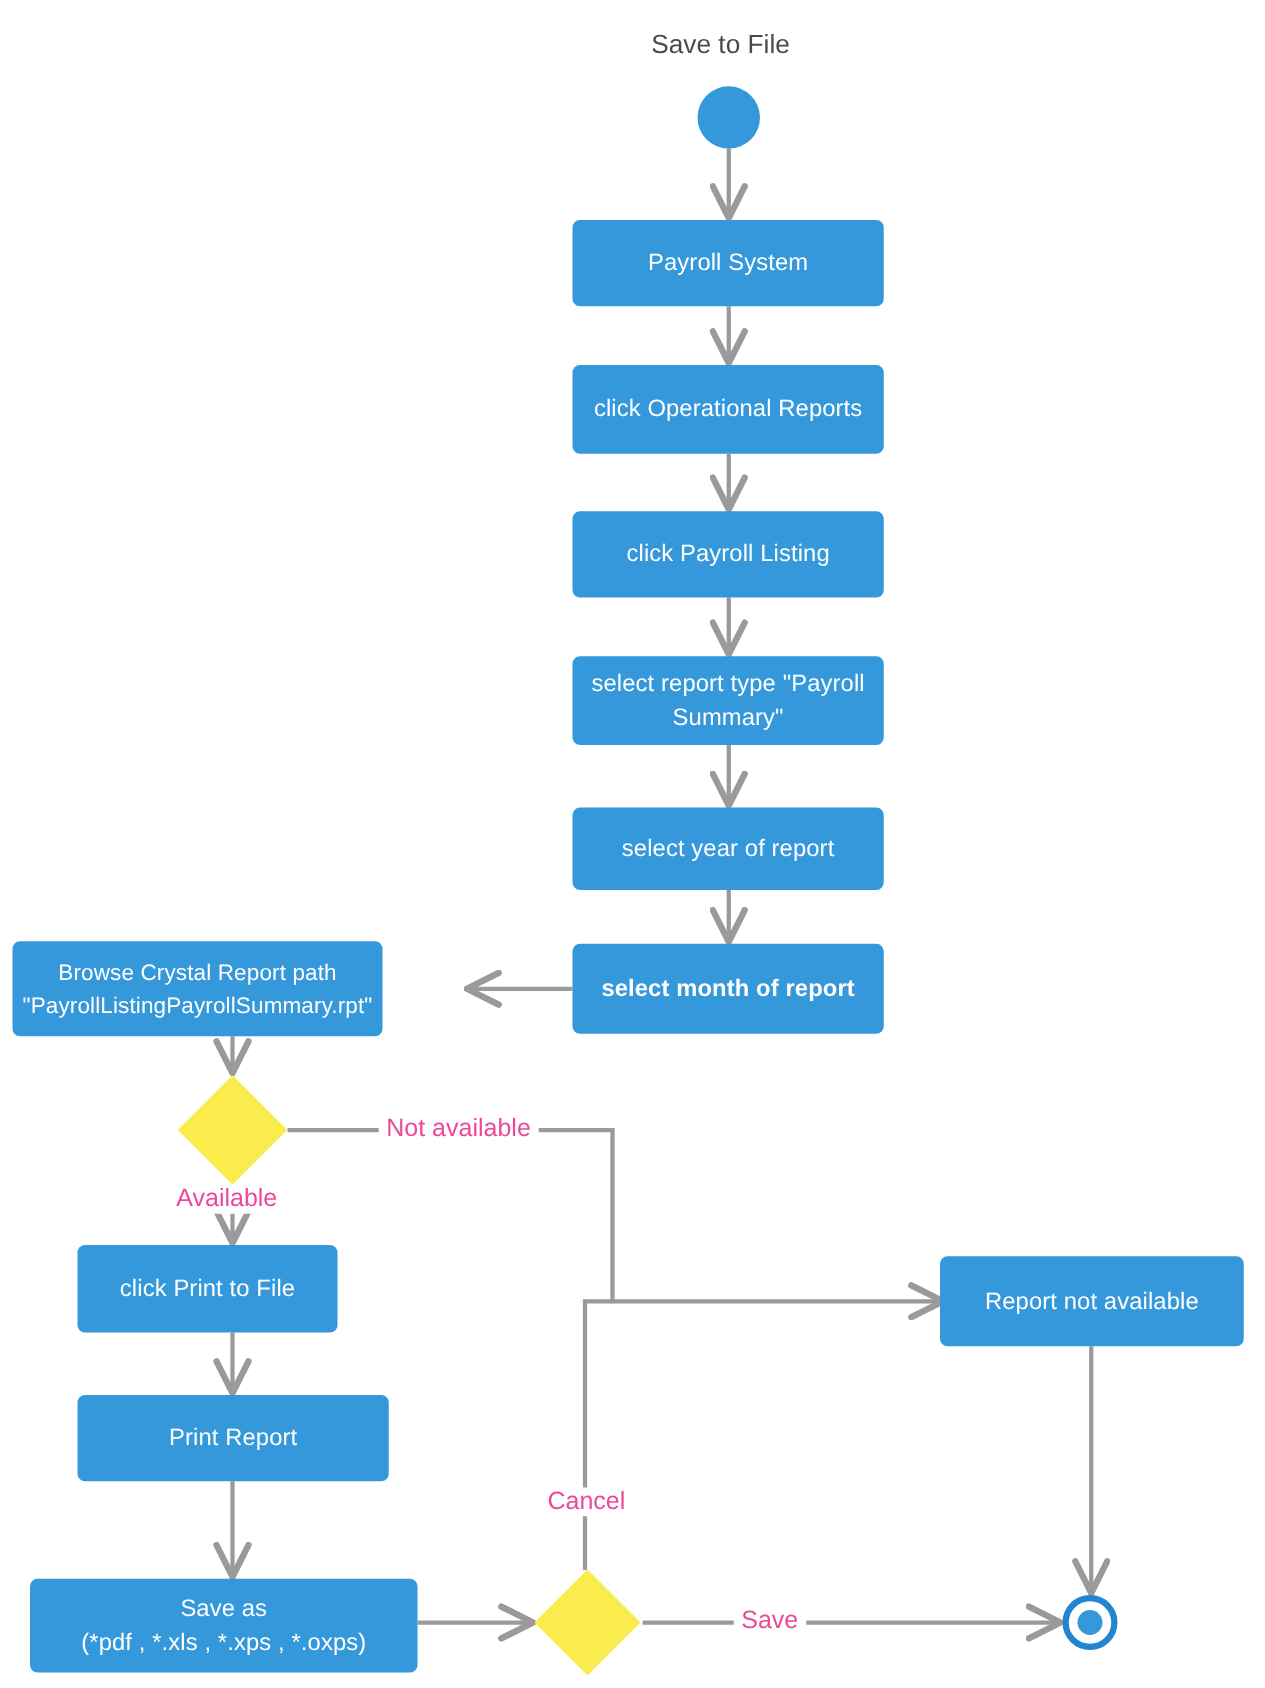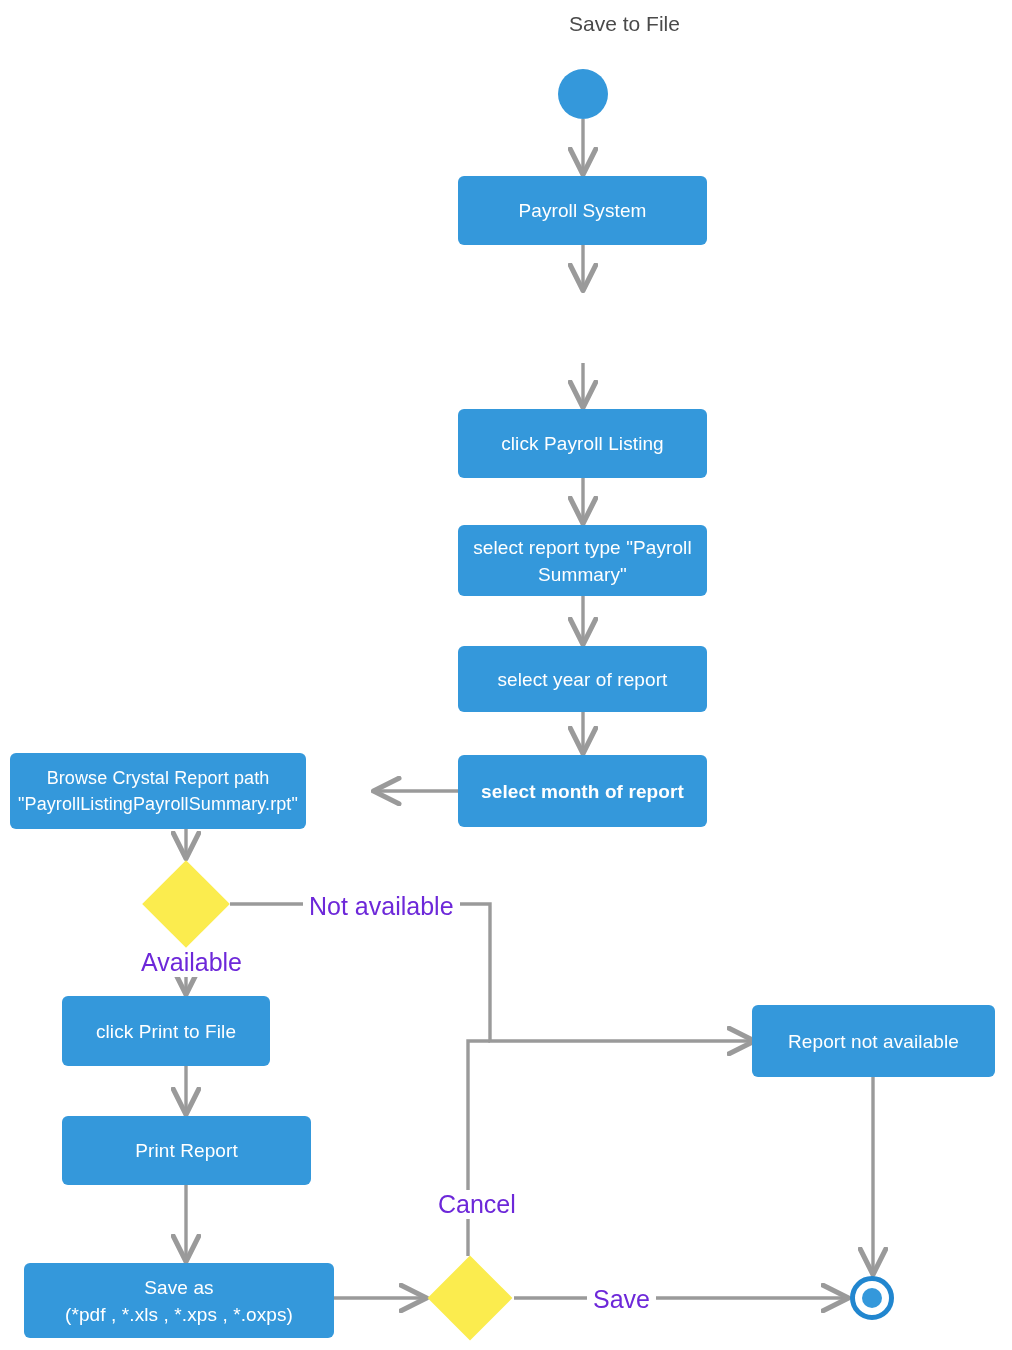--- a/index.html
+++ b/index.html
@@ -52,22 +52,22 @@
   }
 
   .title{
     position:absolute;
     color:#4a4a4a;
     font-size:21px;
     white-space:nowrap;
   }
   .edge-label{
     position:absolute;
-    color:#6d28d9;
-    font-size:25px;
+    color:#ec4899;
+    font-size:20px;
     white-space:nowrap;
     background:#ffffff;
     padding:0 6px;
     text-align:right;
   }
 </style>
 </head>
 <body>
 
 <div id="diagram">
@@ -107,26 +107,27 @@
       <path d="M 186 1185 L 186 1259" marker-end="url(#arrow)"></path>
 
       <path d="M 334 1298 L 424 1298" marker-end="url(#arrow)"></path>
 
       <path d="M 514 1298 L 846 1298" marker-end="url(#arrow)"></path>
 
       <path d="M 873 1077 L 873 1272" marker-end="url(#arrow)"></path>
     </g>
   </svg>
 
-  <div class="title" style="left:521px;top:12px;margin-left:48px;">Save to File</div>
+  <div class="title" style="left:521px;top:24px;">Save to File</div>
 
   <div class="start-node" style="left:558px;top:69px;"></div>
 
   <div class="node" style="left:458px;top:176px;width:249px;height:69px;">Payroll System</div>
 
+  <div class="node" style="left:458px;top:292px;width:249px;height:71px;">click Operational Reports</div>
 
   <div class="node" style="left:458px;top:409px;width:249px;height:69px;">click Payroll Listing</div>
 
   <div class="node" style="left:458px;top:525px;width:249px;height:71px;">select report type "Payroll Summary"</div>
 
   <div class="node" style="left:458px;top:646px;width:249px;height:66px;">select year of report</div>
 
   <div class="node" style="left:458px;top:755px;width:249px;height:72px;font-weight:bold;">select month of report</div>
 
   <div class="node small" style="left:10px;top:753px;width:296px;height:76px;flex-direction:column;">

